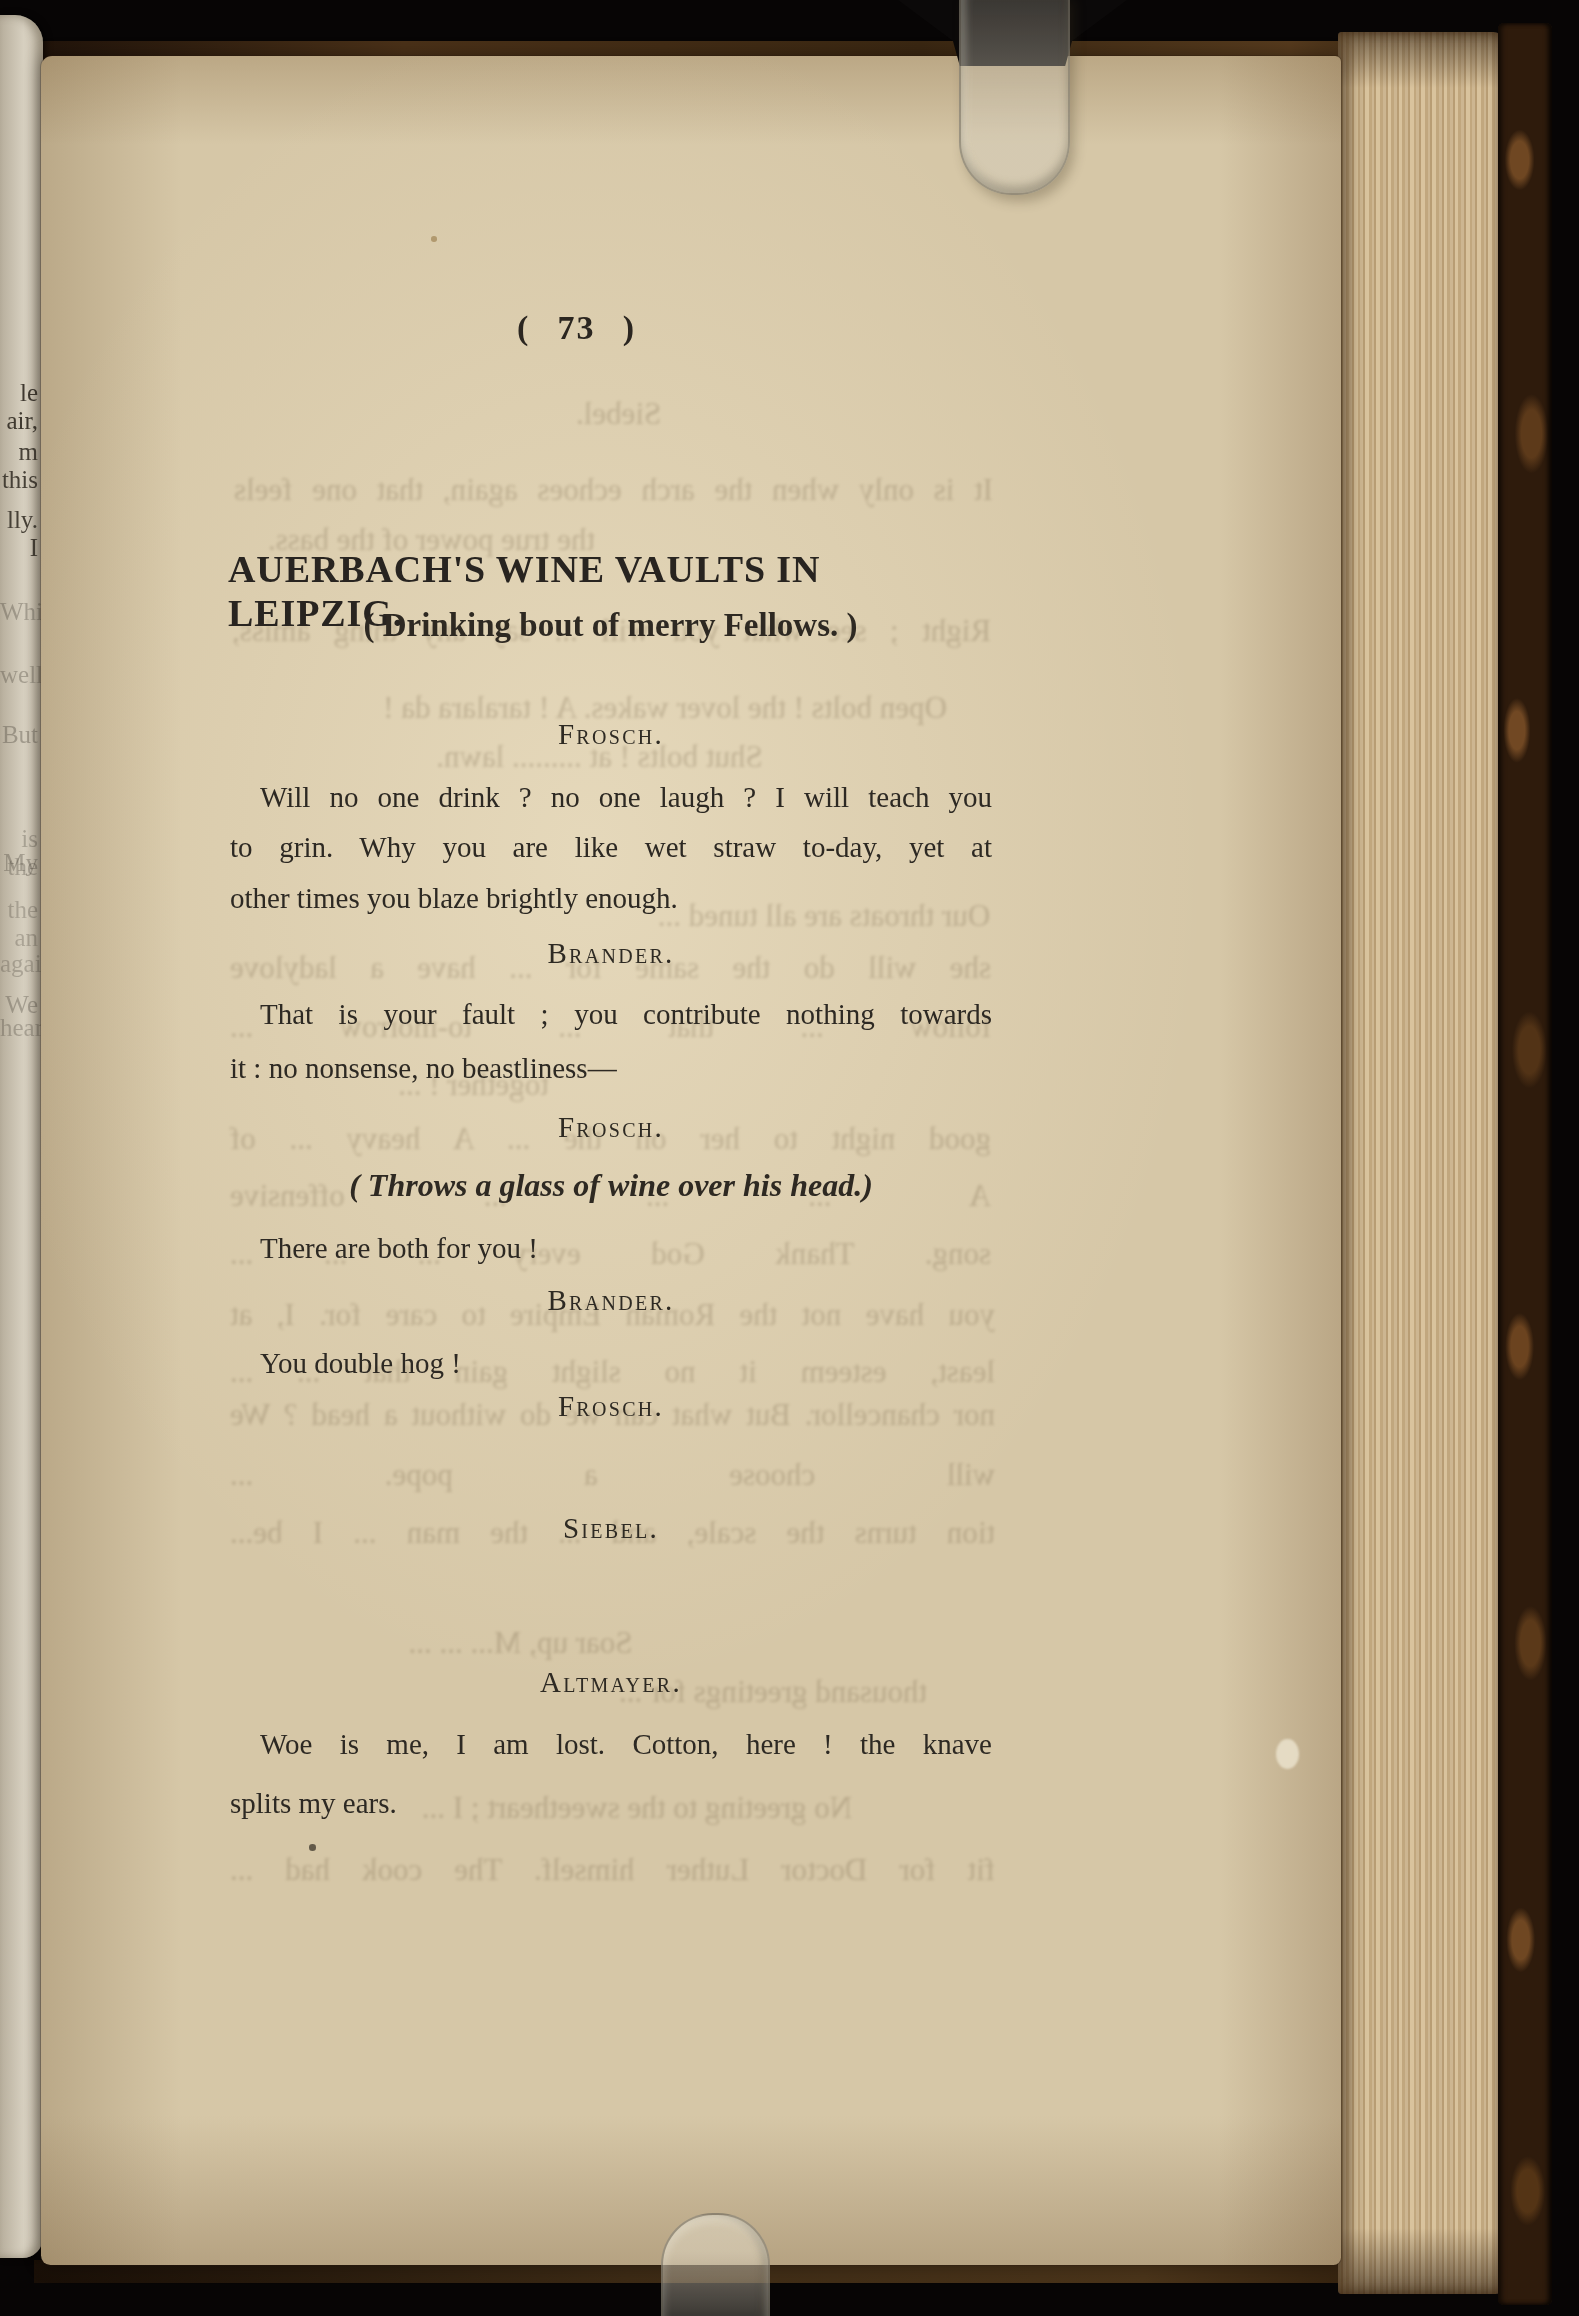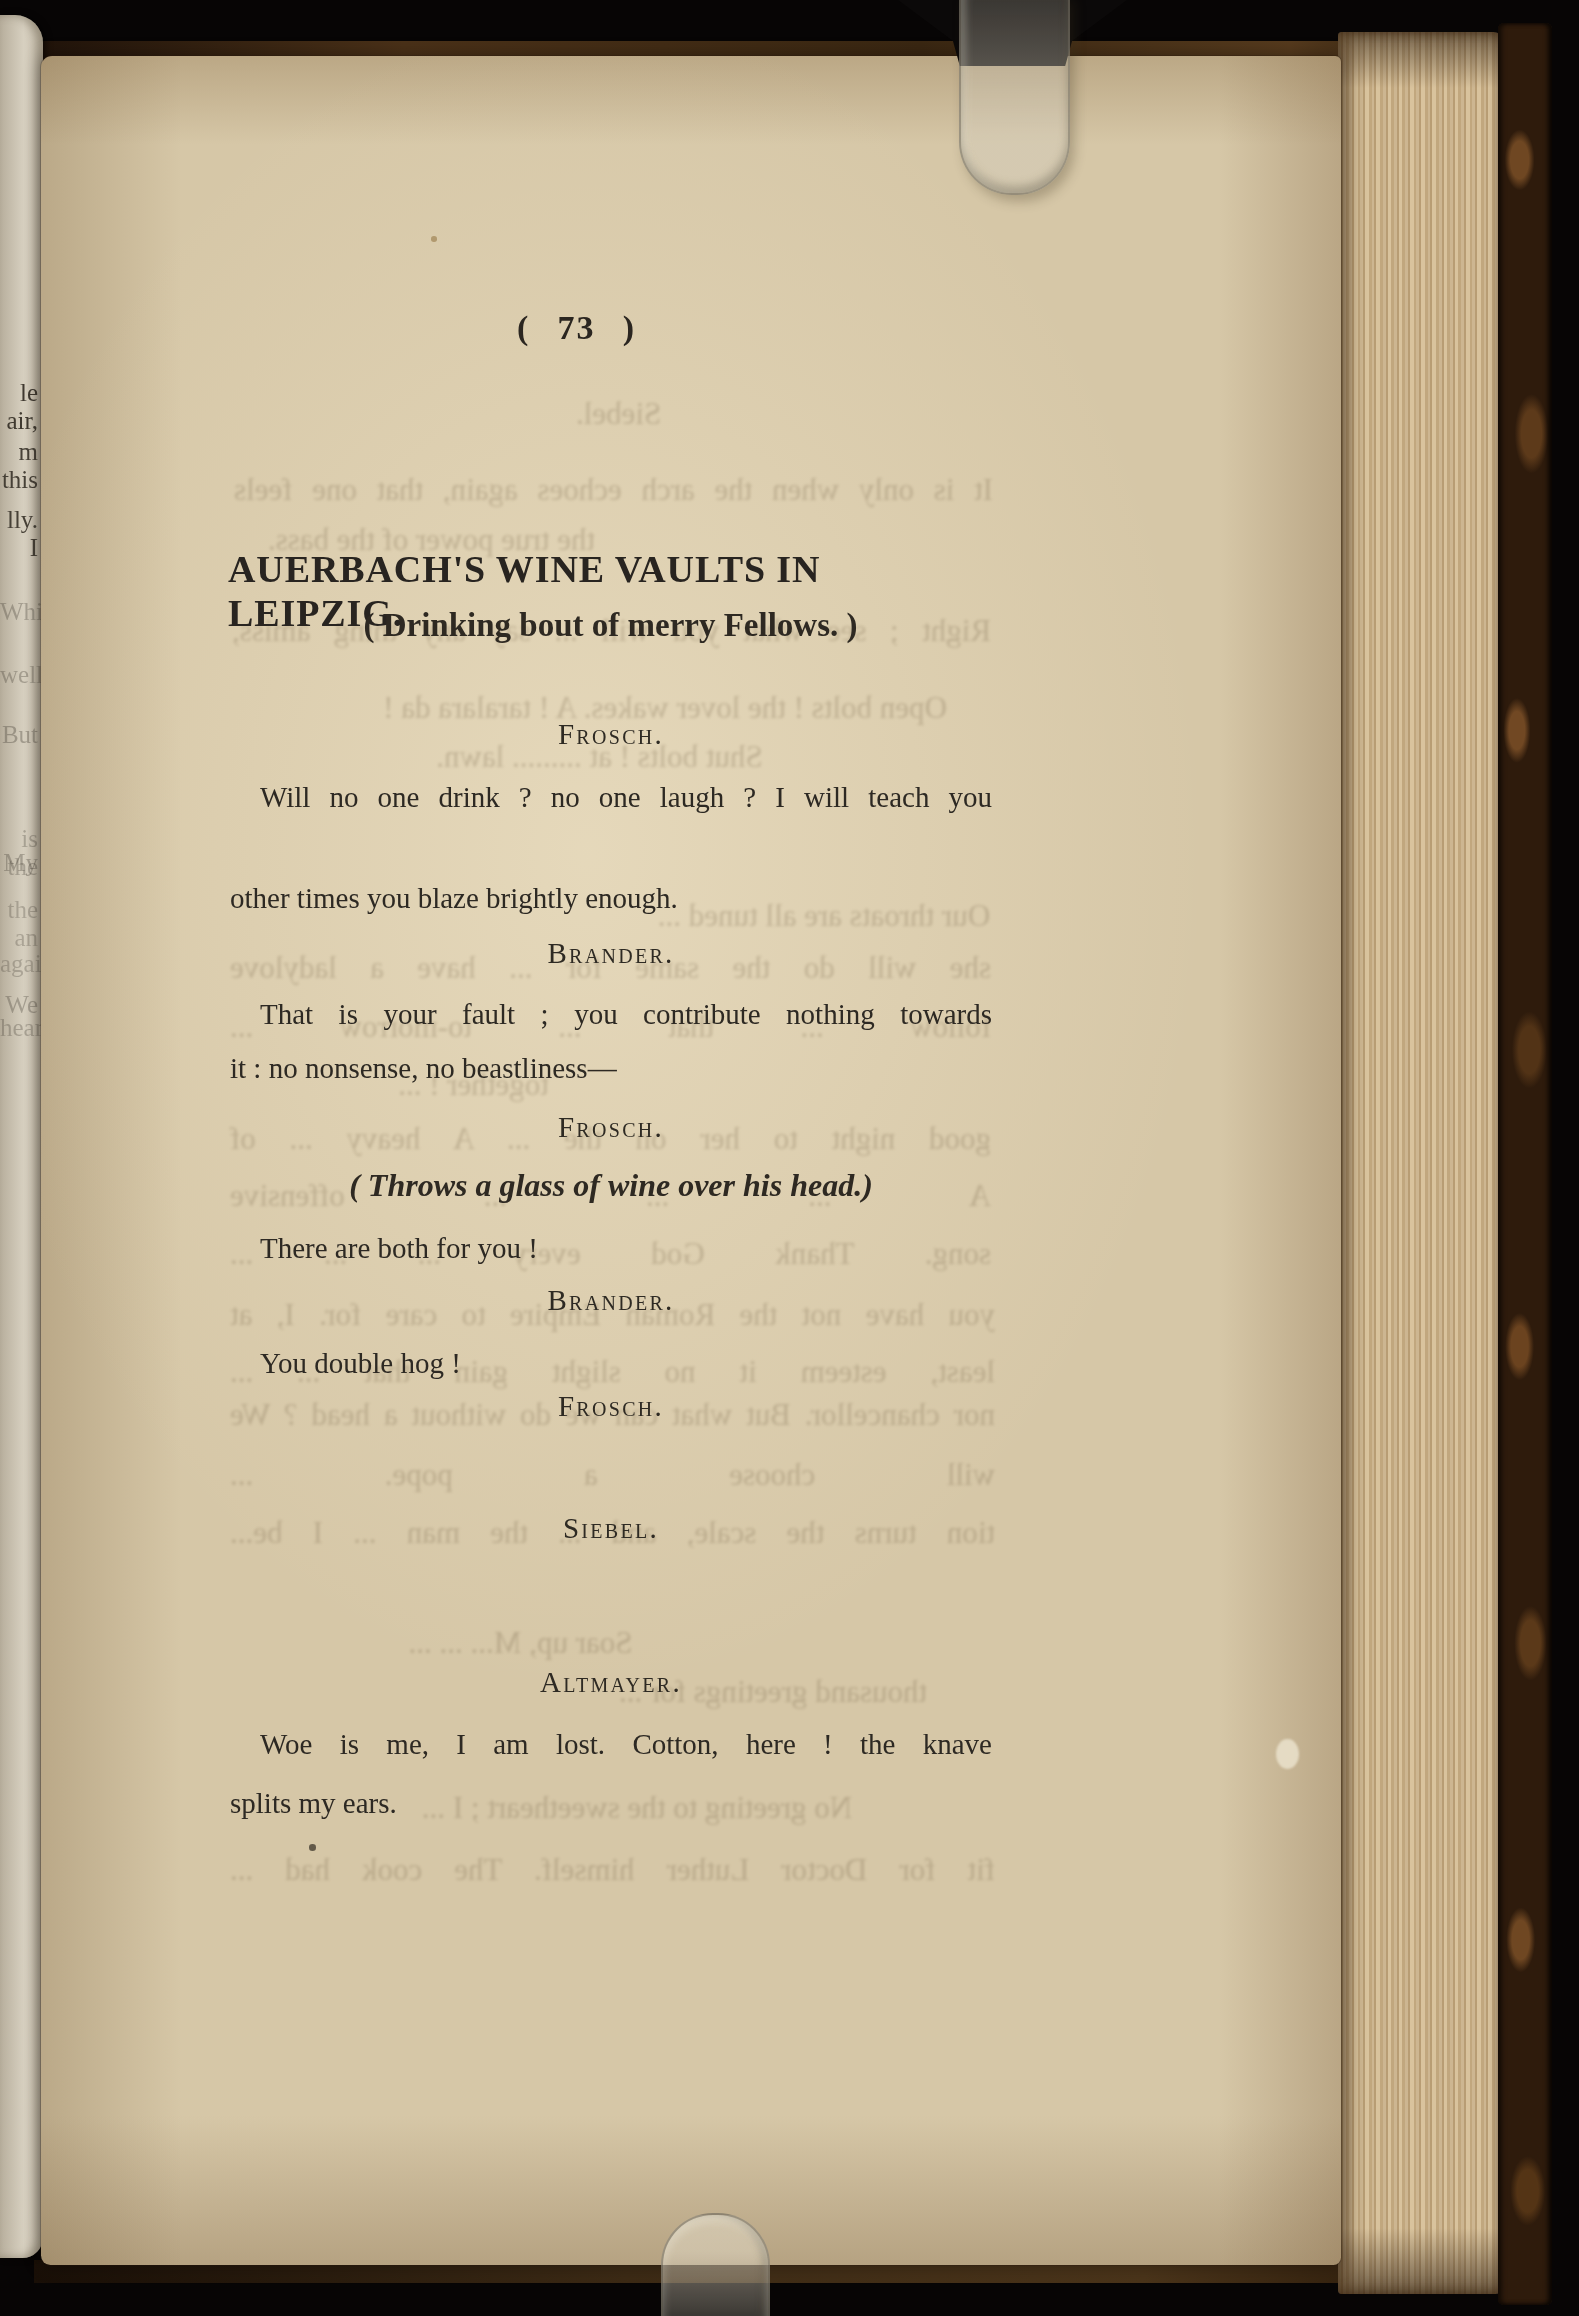--- a/index.html
+++ b/index.html
@@ -154,20 +154,21 @@
       <div class="bleed" style="left: 230px; top: 1853px; width: 765px; text-align: justify; text-align-last: justify;">fit for Doctor Luther himself.  The cook had ...</div>
     </div>
 
   <div class="text-layer">
     <div class="folio">( 73 )</div>
     <div class="heading">AUERBACH'S WINE VAULTS IN LEIPZIG.</div>
     <div class="subtitle">( Drinking bout of merry Fellows. )</div>
 
     <div class="speaker" style="top:718px">Frosch.</div>
     <div class="line just indent" style="top:780px">Will no one drink ? no one laugh ?  I will teach you</div>
+    <div class="line just" style="top:830px">to grin.  Why you are like wet straw to-day, yet at</div>
     <div class="line" style="top:881px">other times you blaze brightly enough.</div>
 
     <div class="speaker" style="top:937px">Brander.</div>
     <div class="line just indent" style="top:997px">That is your fault ; you contribute nothing towards</div>
     <div class="line" style="top:1051px">it : no nonsense, no beastliness—</div>
 
     <div class="speaker" style="top:1111px">Frosch.</div>
     <div class="direction" style="top:1167px">( Throws a glass of wine over his head.)</div>
     <div class="line indent" style="top:1231px">There are both for you !</div>
 

